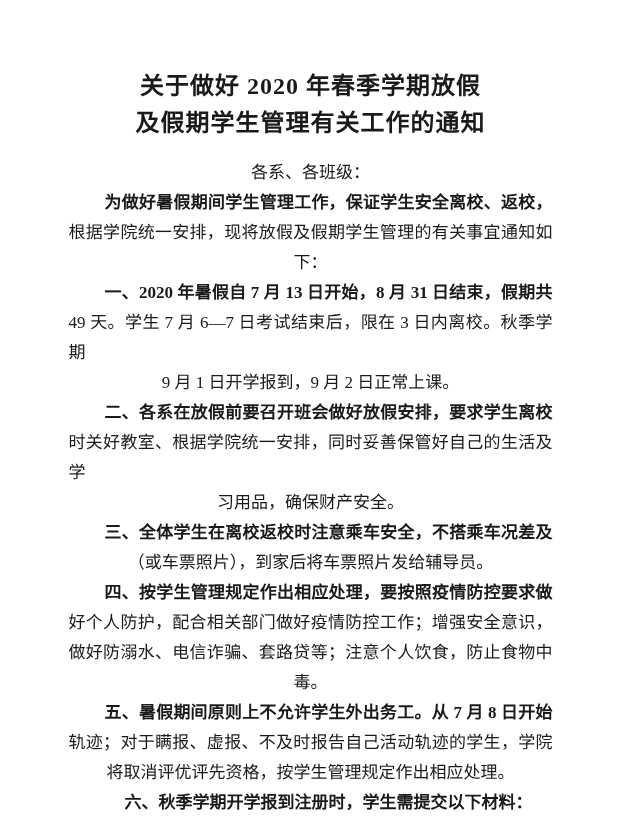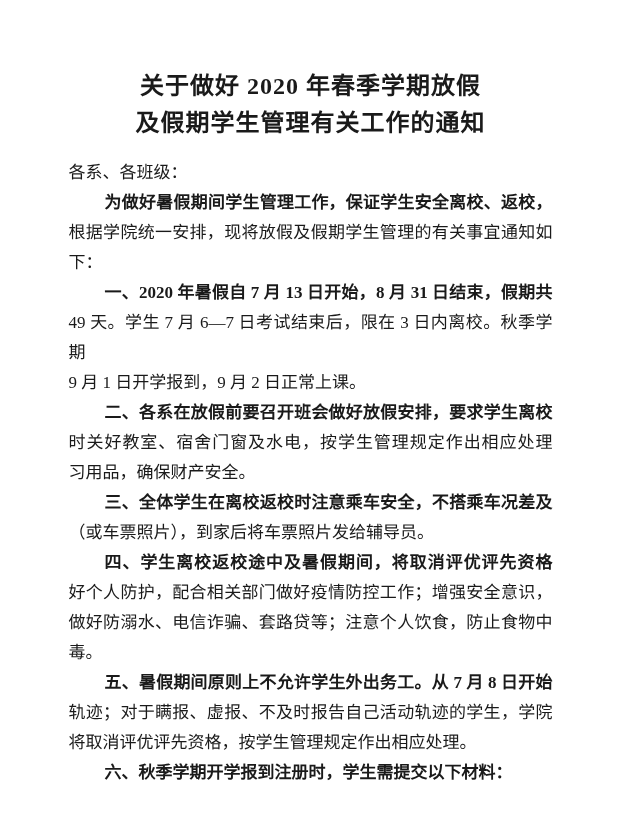--- a/index.html
+++ b/index.html
@@ -22,21 +22,21 @@
     letter-spacing: 1px;
   }
   .doc-body {
     width: 484px;
     margin: 16px auto 0 auto;
     font-size: 17px;
     line-height: 30px;
   }
   .line {
     width: 100%;
-    text-align: left;
+    text-align: center;
   }
   .line.indent { text-indent: 36px; font-weight: bold; }
   .line.justify {
     text-align: justify;
     text-align-last: justify;
     text-justify: inter-character;
   }
 </style>
 </head>
 <body>
@@ -49,25 +49,25 @@
   <div class="doc-body">
     <div class="line">各系、各班级：</div>
 
   <div class="line indent justify">为做好暑假期间学生管理工作，保证学生安全离校、返校，</div>
       <div class="line justify">根据学院统一安排，现将放假及假期学生管理的有关事宜通知如</div>
       <div class="line">下：</div>
       <div class="line indent justify">一、2020 年暑假自 7 月 13 日开始，8 月 31 日结束，假期共</div>
       <div class="line justify">49 天。学生 7 月 6—7 日考试结束后，限在 3 日内离校。秋季学期</div>
       <div class="line">9 月 1 日开学报到，9 月 2 日正常上课。</div>
       <div class="line indent justify">二、各系在放假前要召开班会做好放假安排，要求学生离校</div>
-      <div class="line justify">时关好教室、宿舍门窗及水电，按学生管理规定作出相应处理</div>
+      <div class="line justify">时关好教室、根据学院统一安排，同时妥善保管好自己的生活及学</div>
       <div class="line">习用品，确保财产安全。</div>
       <div class="line indent justify">三、全体学生在离校返校时注意乘车安全，不搭乘车况差及</div>
       <div class="line">（或车票照片），到家后将车票照片发给辅导员。</div>
-      <div class="line indent justify">四、学生离校返校途中及暑假期间，将取消评优评先资格</div>
+      <div class="line indent justify">四、按学生管理规定作出相应处理，要按照疫情防控要求做</div>
       <div class="line justify">好个人防护，配合相关部门做好疫情防控工作；增强安全意识，</div>
       <div class="line justify">做好防溺水、电信诈骗、套路贷等；注意个人饮食，防止食物中</div>
       <div class="line">毒。</div>
       <div class="line indent justify">五、暑假期间原则上不允许学生外出务工。从 7 月 8 日开始</div>
       <div class="line justify">轨迹；对于瞒报、虚报、不及时报告自己活动轨迹的学生，学院</div>
       <div class="line">将取消评优评先资格，按学生管理规定作出相应处理。</div>
       <div class="line indent">六、秋季学期开学报到注册时，学生需提交以下材料：</div>
     </div>
 </div>
 

